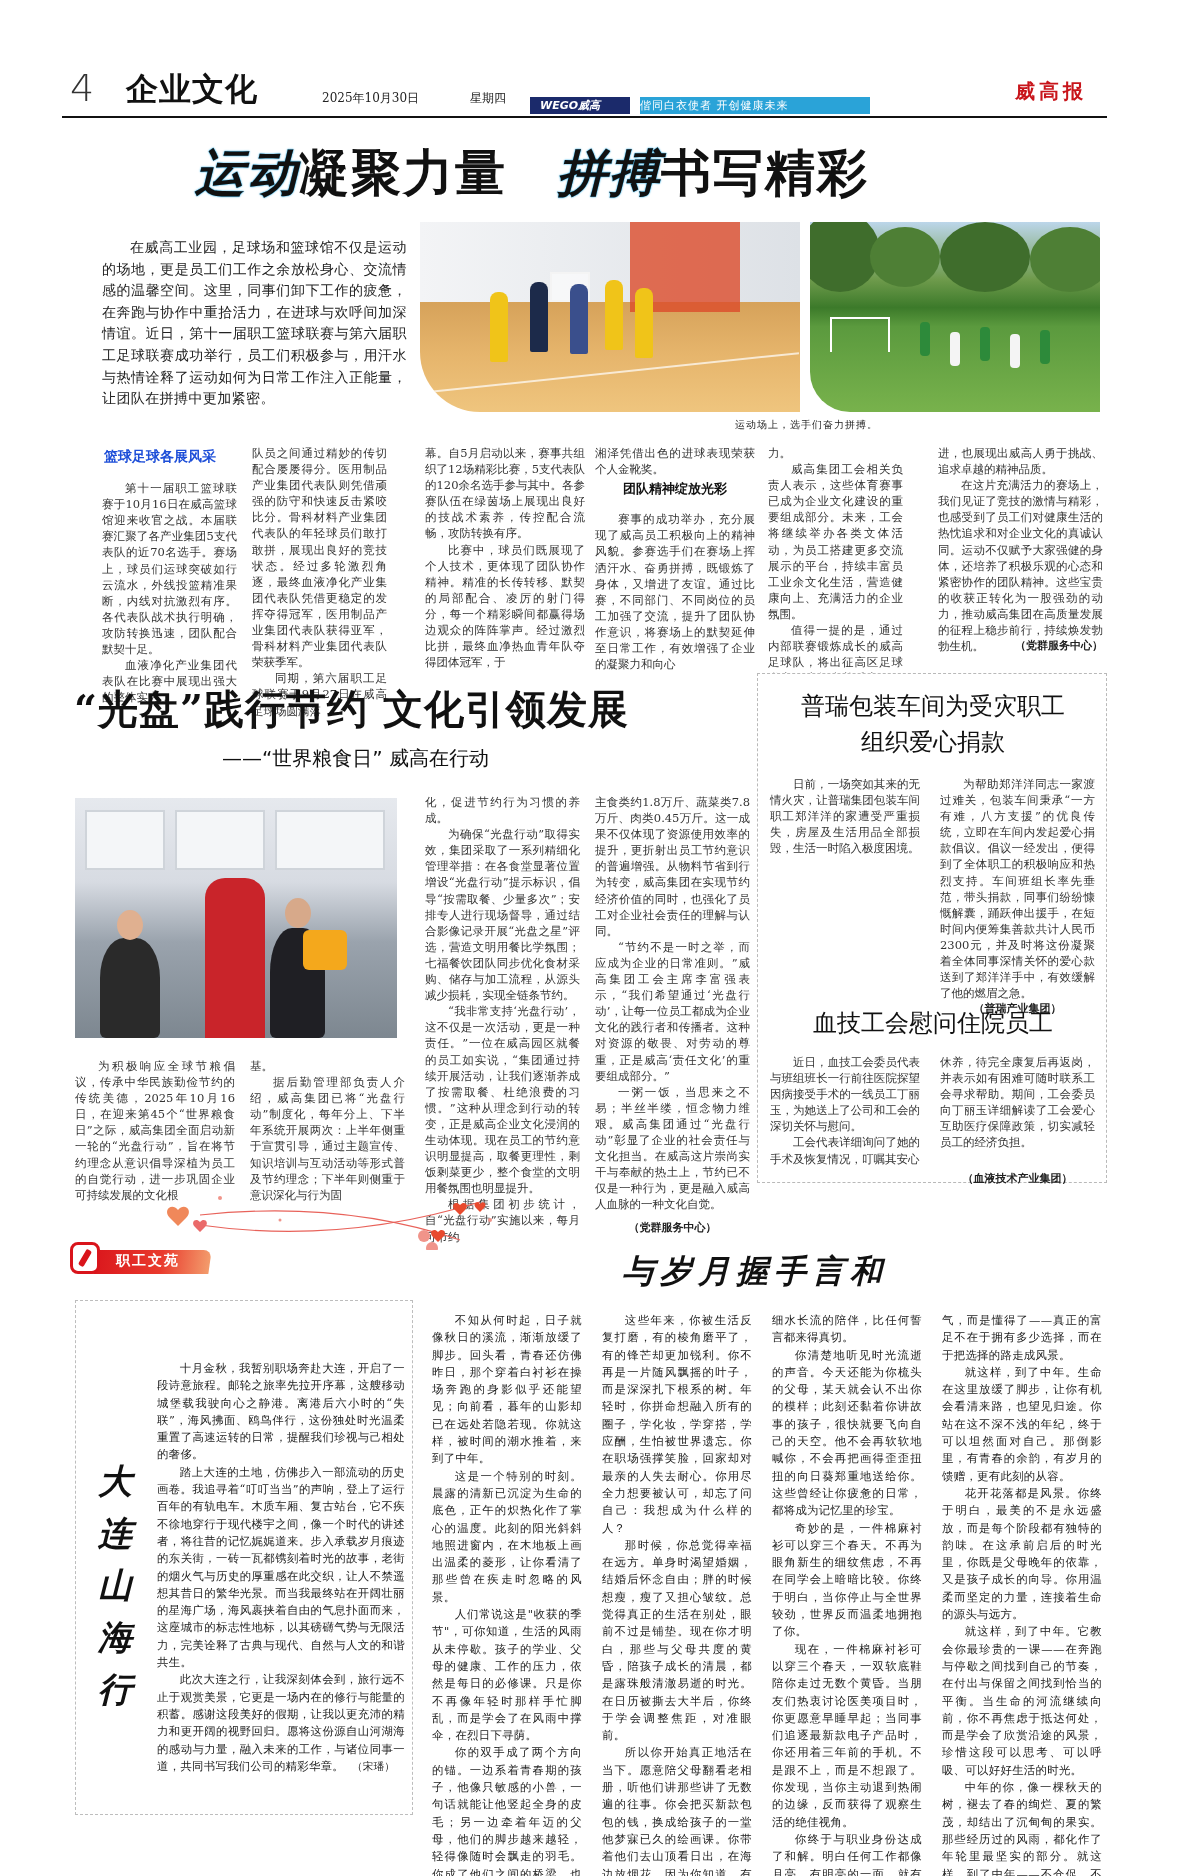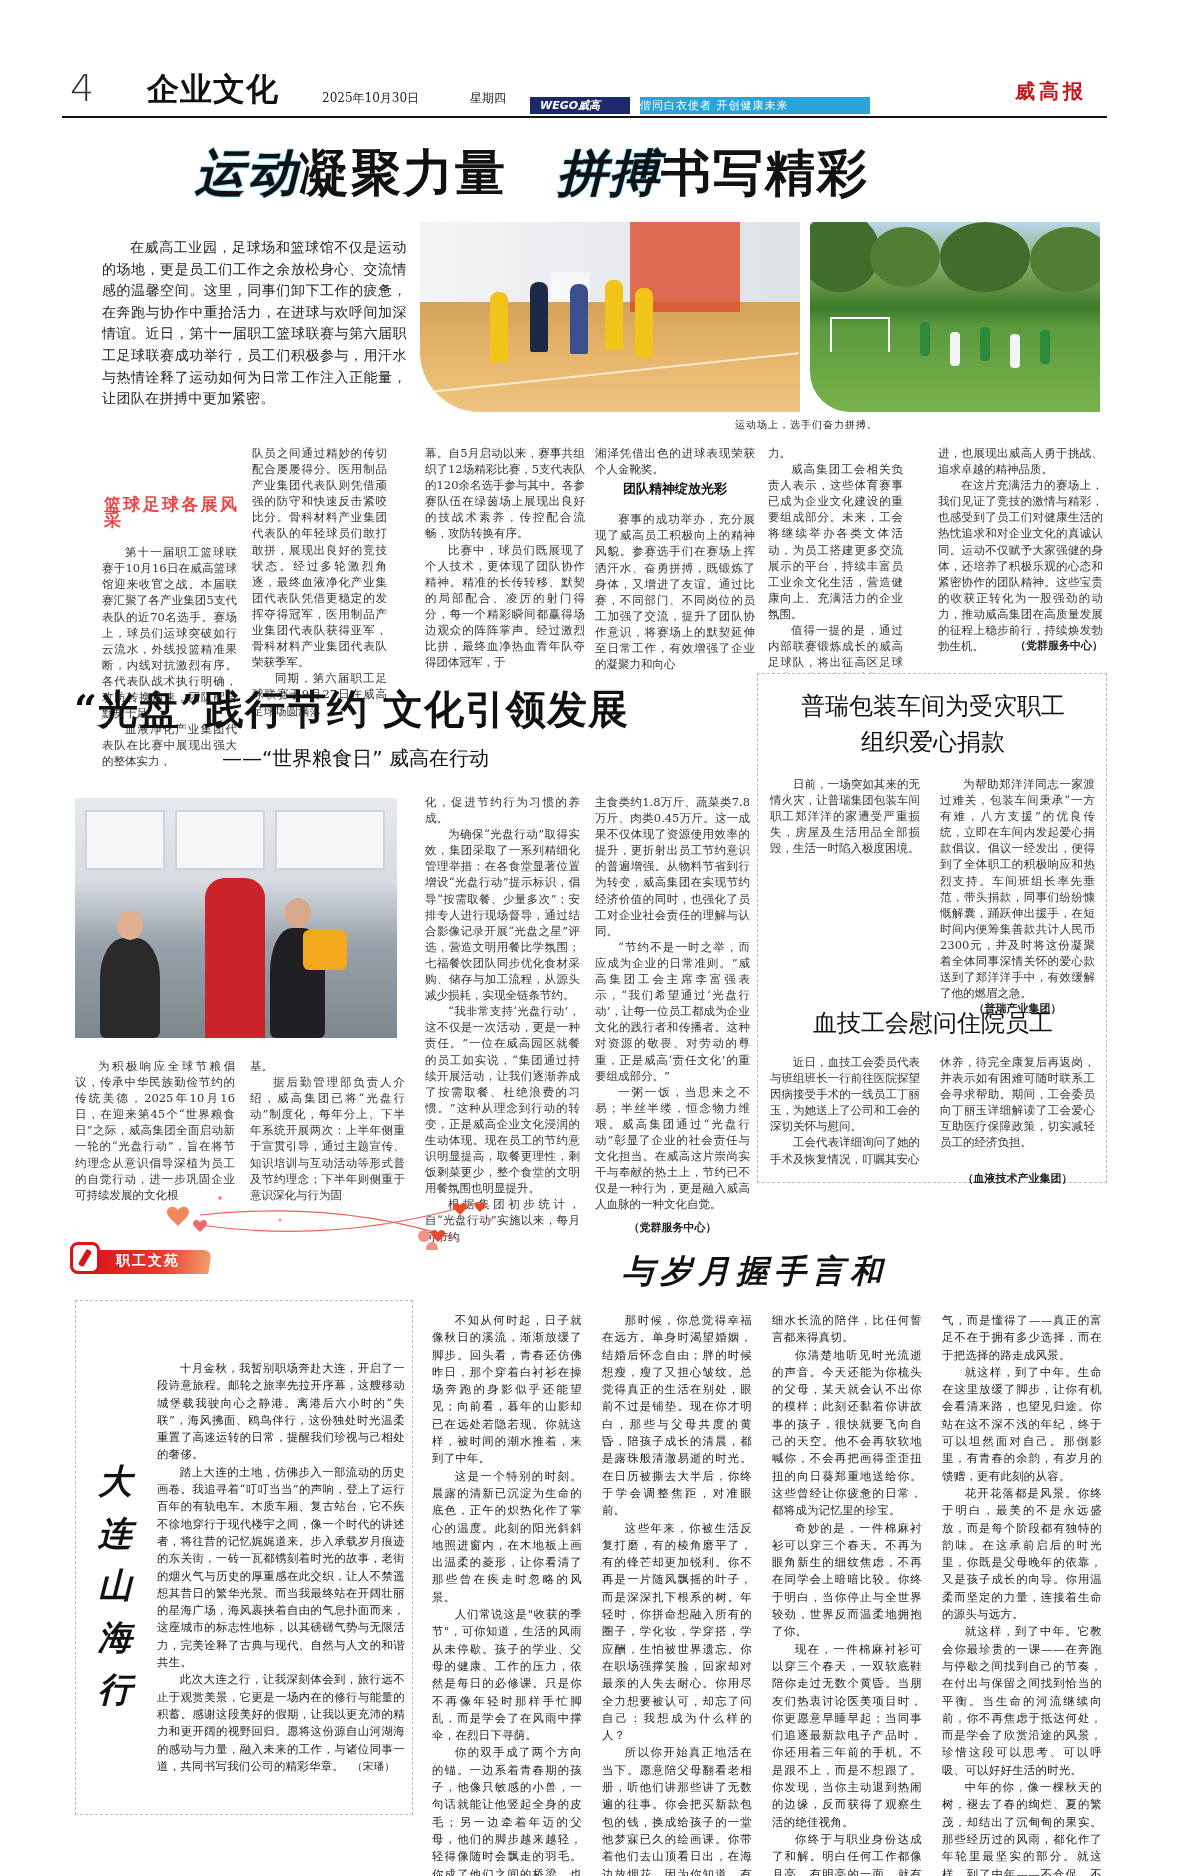--- a/index.html
+++ b/index.html
@@ -2,21 +2,21 @@
 <html><head>
 <meta charset="utf-8">
 <style>
   * { box-sizing: border-box; margin: 0; padding: 0; }
   html, body { width: 1200px; height: 1876px; background: #fff; overflow: hidden; }
   body { position: relative; font-family: "DejaVu Serif", "Liberation Serif", serif; color: #222; }
   .abs { position: absolute; }
 
   
   .pg-num { left: 70px; top: 66px; font-family: "DejaVu Sans", sans-serif; font-size: 38px; color: #333; font-weight: 300; }
-  .sec-title { left: 126px; top: 68px; font-family: "DejaVu Sans", sans-serif; font-size: 32px; font-weight: bold; color: #111; letter-spacing: 1px; margin-left: 21px; }
+  .sec-title { left: 126px; top: 68px; font-family: "DejaVu Sans", sans-serif; font-size: 32px; font-weight: bold; color: #111; letter-spacing: 1px; }
   .date { left: 322px; top: 90px; font-size: 12px; color: #222; }
   .weekday { left: 470px; top: 90px; font-size: 12px; color: #222; }
   .brand-box { left: 530px; top: 97px; width: 100px; height: 17px; background: #1b2a6b; color: #fff; font-family: "DejaVu Sans", sans-serif; font-size: 11px; font-style: italic; font-weight: bold; padding-left: 10px; line-height: 17px; }
   .slogan-box { left: 640px; top: 97px; width: 230px; height: 17px; background: #2aa3d8; color: #fff; font-family: "DejaVu Sans", sans-serif; font-size: 11px; line-height: 17px; letter-spacing: 1px; }
   .paper-name { left: 1015px; top: 78px; font-size: 20px; color: #c8151b; font-weight: bold; letter-spacing: 4px; }
   .rule { left: 62px; top: 116px; width: 1045px; height: 2px; background: #111; }
 
   
   .hl1 { left: 195px; top: 140px; width: 820px; font-family: "DejaVu Serif", serif; font-size: 50px; font-weight: bold; color: #111; letter-spacing: 2px; white-space: nowrap; }
   .hl1 .accent { font-style: italic; text-shadow: 0 0 2px #29a8e0, 0 0 1px #29a8e0; }
@@ -37,21 +37,21 @@
     background: linear-gradient(180deg, #bcd6ea 0%, #6f9b4c 30%, #3c7a2a 45%, #5b9a3e 55%, #78b24c 100%); }
   .photo-soccer .tree { position: absolute; border-radius: 50%; background: #3f6d2c; }
   .photo-soccer .goal { position: absolute; left: 20px; top: 95px; width: 60px; height: 35px; border: 2px solid #fff; border-bottom: none; }
   .photo-soccer .player { position: absolute; width: 10px; height: 34px; border-radius: 4px; }
   .caption1 { left: 735px; top: 418px; font-size: 10px; color: #222; letter-spacing: 1px; }
 
   
   .col { font-size: 11.5px; line-height: 16.1px; text-align: justify; color: #333; }
   .col p { text-indent: 2em; }
   .col p.noind { text-indent: 0; }
-  .sub-h { font-family: "DejaVu Sans", sans-serif; font-weight: bold; font-size: 17px; color: #ef4444; margin-top: 48px; }
+  .sub-h { font-family: "DejaVu Sans", sans-serif; font-weight: bold; font-size: 14px; color: #1d4ed8; }
   .sub-h2 { font-family: "DejaVu Sans", sans-serif; font-weight: bold; font-size: 13px; color: #111; text-align: center; }
   .byline { font-family: "DejaVu Sans", sans-serif; font-weight: bold; font-size: 11px; color: #222; }
 
   
   .hl2 { left: 74px; top: 682px; font-size: 40px; font-weight: bold; color: #111; white-space: nowrap; letter-spacing: 1px; }
   .hl2-sub { left: 222px; top: 745px; font-family: "DejaVu Sans", sans-serif; font-size: 20px; color: #111; white-space: nowrap; }
 
   .photo-canteen { left: 75px; top: 798px; width: 322px; height: 240px;
     background: linear-gradient(180deg, #e6e9ee 0%, #d7dbe2 35%, #9aa3ad 60%, #7d8790 100%); }
   .photo-canteen .window { position: absolute; top: 12px; height: 60px; background: #f4f6f8; border: 2px solid #cfd4da; }
@@ -241,22 +241,22 @@
   <p><span>此次大连之行，让我深刻体会到，旅行远不止于观赏美景，它更是一场内在的修行与能量的积蓄。感谢这段美好的假期，让我以更充沛的精力和更开阔的视野回归。愿将这份源自山河湖海的感动与力量，融入未来的工作，与诸位同事一道，共同书写我们公司的精彩华章。</span>&nbsp;&nbsp;<span style="font-size:10.5px;">（宋璠）</span></p>
 </div>
 
 <div class="abs lit" style="left:432px;top:1312px;width:150px;">
   <p>不知从何时起，日子就像秋日的溪流，渐渐放缓了脚步。回头看，青春还仿佛昨日，那个穿着白衬衫在操场奔跑的身影似乎还能望见；向前看，暮年的山影却已在远处若隐若现。你就这样，被时间的潮水推着，来到了中年。</p>
   <p>这是一个特别的时刻。晨露的清新已沉淀为生命的底色，正午的炽热化作了掌心的温度。此刻的阳光斜斜地照进窗内，在木地板上画出温柔的菱形，让你看清了那些曾在疾走时忽略的风景。</p>
   <p>人们常说这是"收获的季节"，可你知道，生活的风雨从未停歇。孩子的学业、父母的健康、工作的压力，依然是每日的必修课。只是你不再像年轻时那样手忙脚乱，而是学会了在风雨中撑伞，在烈日下寻荫。</p>
   <p>你的双手成了两个方向的锚。一边系着青春期的孩子，他像只敏感的小兽，一句话就能让他竖起全身的皮毛；另一边牵着年迈的父母，他们的脚步越来越轻，轻得像随时会飘走的羽毛。你成了他们之间的桥梁，也是他们各自的港湾。而你自己呢？你学会在深夜的浴室里让眼泪无声流淌，然后在走出门前调整好嘴角的弧度。</p>
 </div>
 <div class="abs lit" style="left:602px;top:1312px;width:150px;">
+  <p>这些年来，你被生活反复打磨，有的棱角磨平了，有的锋芒却更加锐利。你不再是一片随风飘摇的叶子，而是深深扎下根系的树。年轻时，你拼命想融入所有的圈子，学化妆，学穿搭，学应酬，生怕被世界遗忘。你在职场强撑笑脸，回家却对最亲的人失去耐心。你用尽全力想要被认可，却忘了问自己：我想成为什么样的人？</p>
   <p>那时候，你总觉得幸福在远方。单身时渴望婚姻，结婚后怀念自由；胖的时候想瘦，瘦了又担心皱纹。总觉得真正的生活在别处，眼前不过是铺垫。现在你才明白，那些与父母共度的黄昏，陪孩子成长的清晨，都是露珠般清澈易逝的时光。在日历被撕去大半后，你终于学会调整焦距，对准眼前。</p>
-  <p>这些年来，你被生活反复打磨，有的棱角磨平了，有的锋芒却更加锐利。你不再是一片随风飘摇的叶子，而是深深扎下根系的树。年轻时，你拼命想融入所有的圈子，学化妆，学穿搭，学应酬，生怕被世界遗忘。你在职场强撑笑脸，回家却对最亲的人失去耐心。你用尽全力想要被认可，却忘了问自己：我想成为什么样的人？</p>
   <p>所以你开始真正地活在当下。愿意陪父母翻看老相册，听他们讲那些讲了无数遍的往事。你会把买新款包包的钱，换成给孩子的一堂他梦寐已久的绘画课。你带着他们去山顶看日出，在海边放烟花，因为你知道，有些美好过期不候。</p>
 
 </div>
 <div class="abs lit" style="left:772px;top:1312px;width:150px;">
   <p class="noind" style="text-indent:0">细水长流的陪伴，比任何誓言都来得真切。</p>
   <p>你清楚地听见时光流逝的声音。今天还能为你梳头的父母，某天就会认不出你的模样；此刻还黏着你讲故事的孩子，很快就要飞向自己的天空。他不会再软软地喊你，不会再把画得歪歪扭扭的向日葵郑重地送给你。这些曾经让你疲惫的日常，都将成为记忆里的珍宝。</p>
   <p>奇妙的是，一件棉麻衬衫可以穿三个春天。不再为眼角新生的细纹焦虑，不再在同学会上暗暗比较。你终于明白，当你停止与全世界较劲，世界反而温柔地拥抱了你。</p>
   <p>现在，一件棉麻衬衫可以穿三个春天，一双软底鞋陪你走过无数个黄昏。当朋友们热衷讨论医美项目时，你更愿意早睡早起；当同事们追逐最新款电子产品时，你还用着三年前的手机。不是跟不上，而是不想跟了。你发现，当你主动退到热闹的边缘，反而获得了观察生活的绝佳视角。</p>
   <p>你终于与职业身份达成了和解。明白任何工作都像月亮，有明亮的一面，就有背面的阴影。年轻时像不知疲倦的陀螺，在各个领域旋转，现在却愿意深耕一片园地。不是失去了奔跑的力</p>
 </div>

